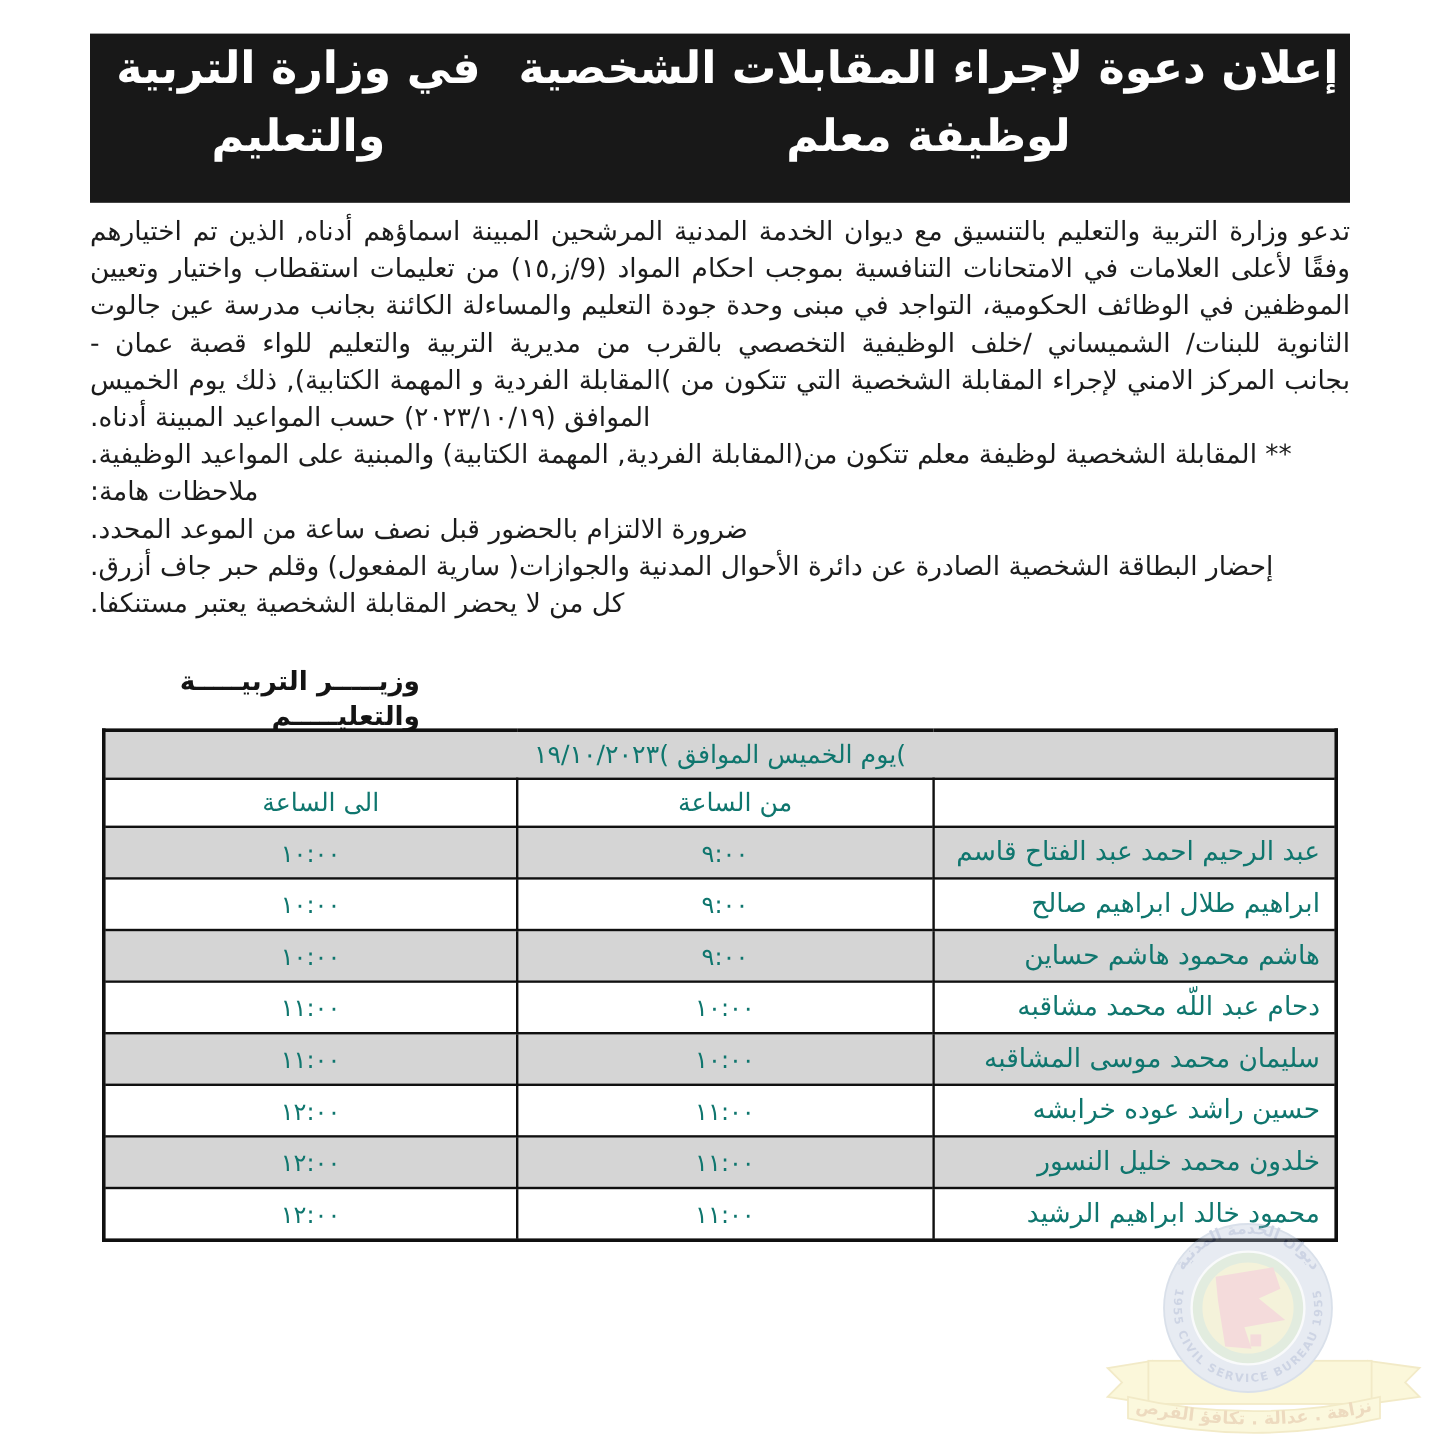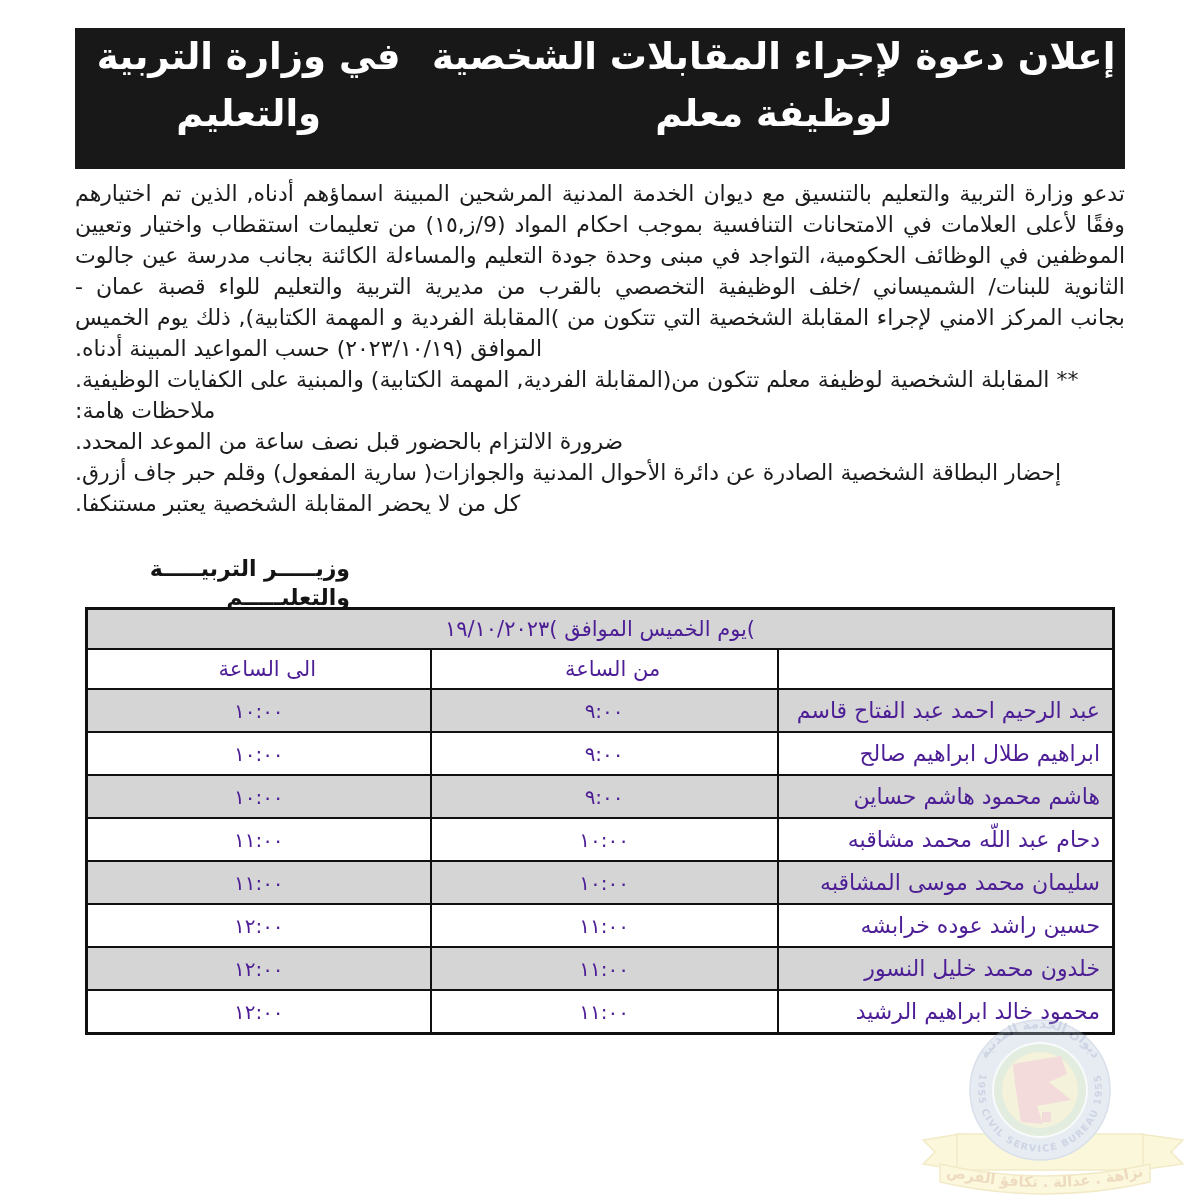--- a/index.html
+++ b/index.html
@@ -26,21 +26,21 @@
   .signature{
     position:absolute;left:78px;top:524px;width:272px;
     direction:rtl;text-align:right;font-weight:bold;font-size:22px;line-height:29px;
     color:#141414;
     margin-top:30px;
   }
   
   table.sched{
     position:absolute;left:85px;top:607px;width:1030px;
     border-collapse:collapse;direction:rtl;table-layout:fixed;
-    border:3px solid #101010;font-size:22px;color:#4c1d95;
+    border:3px solid #101010;font-size:22px;color:#0f766e;
   }
   table.sched td{border:2px solid #101010;overflow:hidden;}
   tr.date-row td{height:36px;text-align:center;font-size:21px;background:#d5d5d5;}
   tr.cols-row td{height:36px;text-align:center;font-size:21px;background:#ffffff;padding-left:18px;}
   tr.data td{height:39px;background:#ffffff;}
   tr.data.gray td{background:#d5d5d5;}
   td.name{text-align:right;padding-right:12px;font-size:22px;}
   td.time{text-align:center;font-size:20px;letter-spacing:1px;}
   
   .seal{position:absolute;left:915px;top:1012px;width:285px;height:190px;opacity:.33;}
@@ -54,21 +54,21 @@
   <div>في وزارة التربية والتعليم</div>
 </div>
 
 <div class="bodytext">
   <div class="bline j">تدعو وزارة التربية والتعليم بالتنسيق مع ديوان الخدمة المدنية المرشحين المبينة اسماؤهم أدناه, الذين تم اختيارهم</div>
   <div class="bline j">وفقًا لأعلى العلامات في الامتحانات التنافسية بموجب احكام المواد (9/ز,١٥) من تعليمات استقطاب واختيار وتعيين</div>
   <div class="bline j">الموظفين في الوظائف الحكومية، التواجد في مبنى وحدة جودة التعليم والمساءلة الكائنة بجانب مدرسة عين جالوت</div>
   <div class="bline j">الثانوية للبنات/ الشميساني /خلف الوظيفية التخصصي بالقرب من مديرية التربية والتعليم للواء قصبة عمان -</div>
   <div class="bline j">بجانب المركز الامني لإجراء المقابلة الشخصية التي تتكون من )المقابلة الفردية و المهمة الكتابية), ذلك يوم الخميس</div>
   <div class="bline r">الموافق (٢٠٢٣/١٠/١٩) حسب المواعيد المبينة أدناه.</div>
-  <div class="bline r">** المقابلة الشخصية لوظيفة معلم تتكون من(المقابلة الفردية, المهمة الكتابية) والمبنية على الكفايات الوظيفية.</div>
+  <div class="bline r">** المقابلة الشخصية لوظيفة معلم تتكون من(المقابلة الفردية, المهمة الكتابية) والمبنية على المواعيد الوظيفية.</div>
   <div class="bline r">ملاحظات هامة:</div>
   <div class="bline r">ضرورة الالتزام بالحضور قبل نصف ساعة من الموعد المحدد.</div>
   <div class="bline r">إحضار البطاقة الشخصية الصادرة عن دائرة الأحوال المدنية والجوازات( سارية المفعول) وقلم حبر جاف أزرق.</div>
   <div class="bline r">كل من لا  يحضر المقابلة الشخصية  يعتبر مستنكفا.</div>
 </div>
 
 <div class="signature">
   <div>وزيـــــر التربيـــــة والتعليـــــم</div>
   <div>الاستاذ الدكتور عزمي محافظة</div>
 </div>

